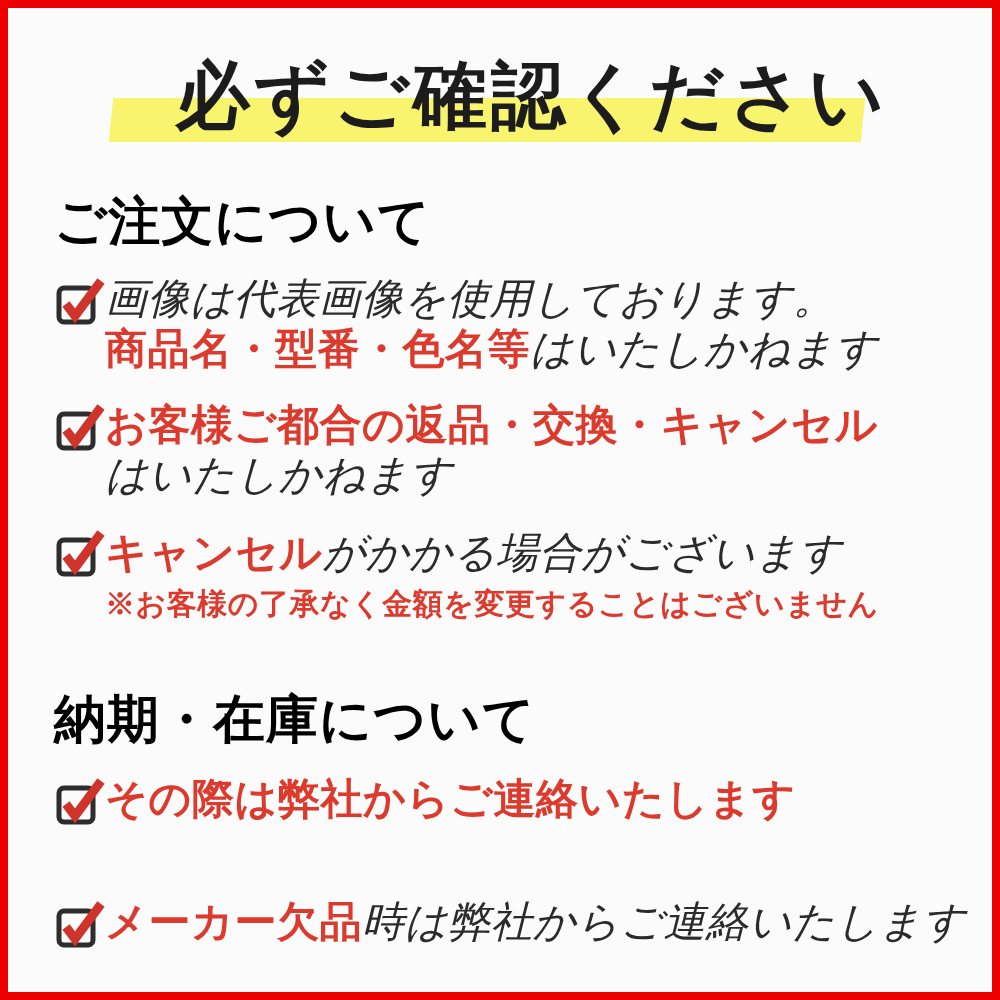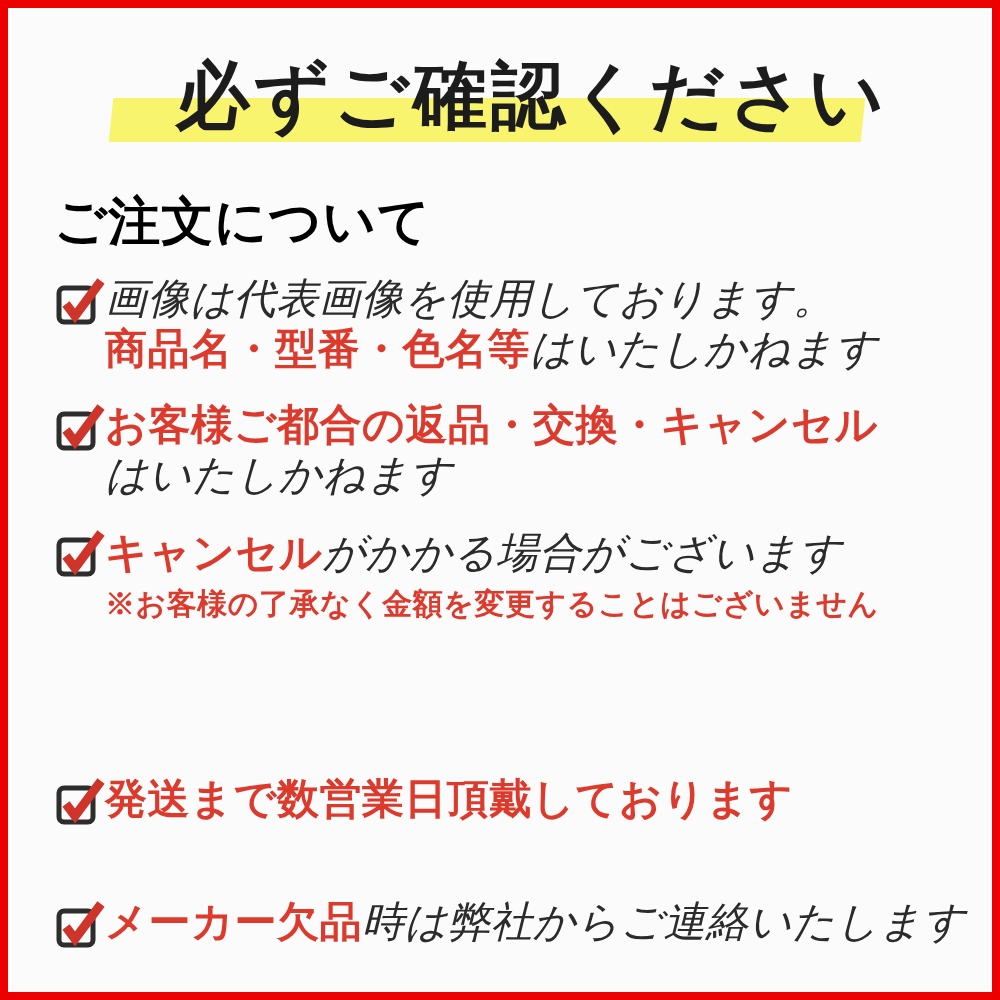--- a/index.html
+++ b/index.html
@@ -112,29 +112,30 @@
       <path d="M11 30 L20 42 L46 7" fill="none" stroke="#ce3429" stroke-width="9" stroke-linejoin="miter"></path>
     </svg>
     <div class="lines">
       <div class="line">
         <span class="seg-red">キャンセル</span><span class="seg-black">がかかる場合がございます</span>
       </div>
       <div class="note-line">※お客様の了承なく金額を変更することはございません</div>
     </div>
   </div>
 
+  <div class="section-heading heading-stock">納期・在庫について</div>
 
   <div class="item item-4">
     <svg class="check" viewBox="0 0 50 52">
       <rect x="4" y="14" width="34" height="34" rx="5" fill="none" stroke="#2d2d2d" stroke-width="5"></rect>
       <path d="M11 30 L20 42 L46 7" fill="none" stroke="#ce3429" stroke-width="9" stroke-linejoin="miter"></path>
     </svg>
     <div class="lines">
       <div class="line">
-        <span class="seg-red">発送まで数営業日頂戴しております</span>
+        <span class="seg-red">その際は弊社からご連絡いたします</span>
       </div>
     </div>
   </div>
 
   <div class="item item-5">
     <svg class="check" viewBox="0 0 50 52">
       <rect x="4" y="14" width="34" height="34" rx="5" fill="none" stroke="#2d2d2d" stroke-width="5"></rect>
       <path d="M11 30 L20 42 L46 7" fill="none" stroke="#ce3429" stroke-width="9" stroke-linejoin="miter"></path>
     </svg>
     <div class="lines">

